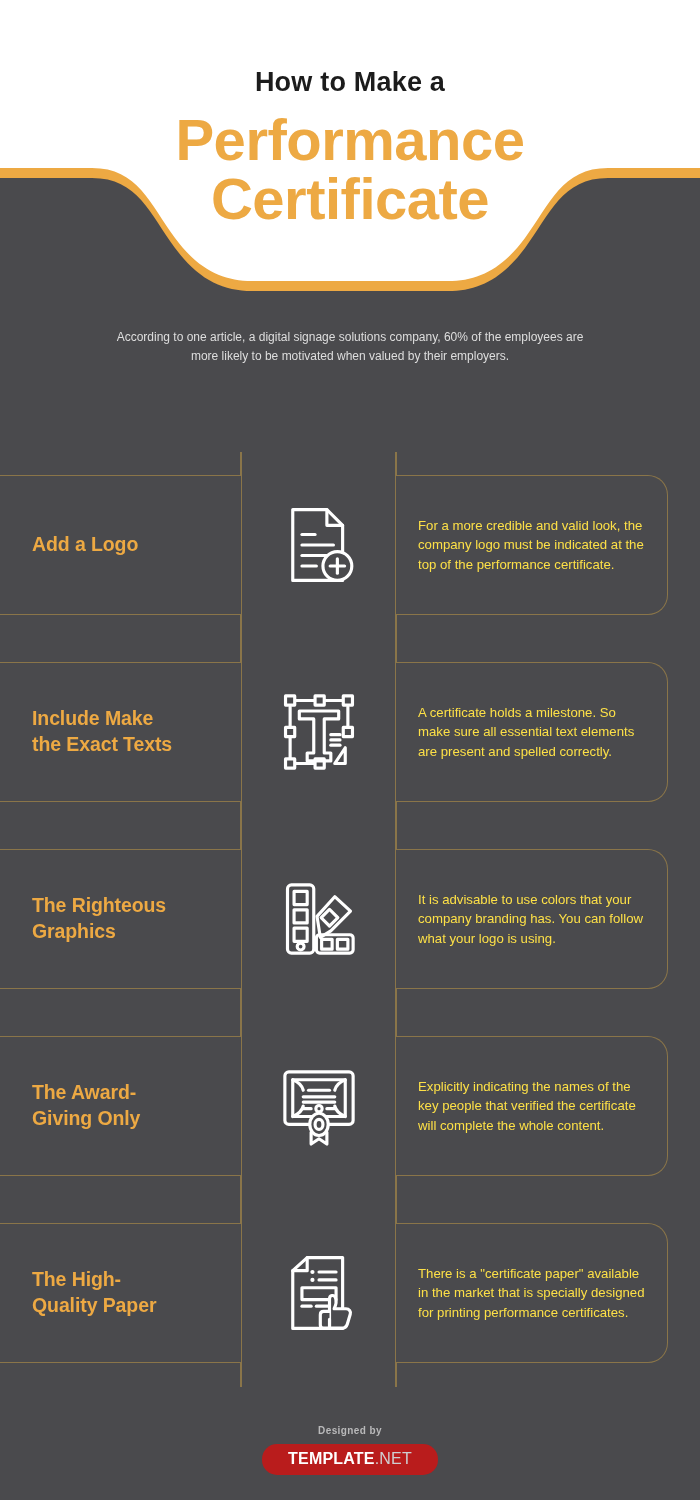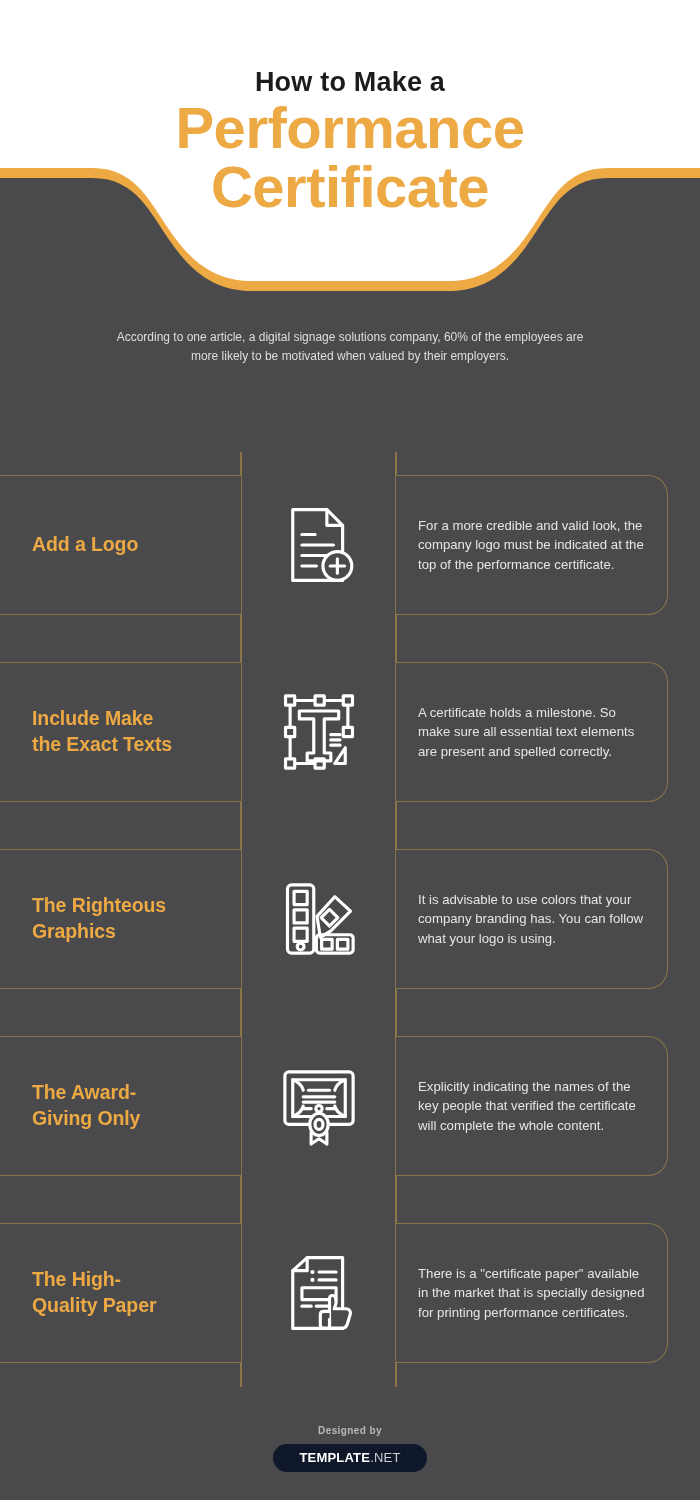--- a/index.html
+++ b/index.html
@@ -33,20 +33,21 @@
   }
   .kicker {
     margin-top:68px;
     font-size:27px;
     font-weight:700;
     color:#1c1c1c;
     letter-spacing:0.2px;
     line-height:1.1;
   }
   .title-main {
+    margin-top:12px;
     font-size:58px;
     font-weight:700;
     color:#eda943;
     line-height:1.02;
     letter-spacing:-0.5px;
   }
   .title-main .tline { display:block; }
 
   
   .intro {
@@ -125,42 +126,42 @@
     border-radius:0 20px 20px 0;
     background:#4a4a4d;
     display:flex;
     align-items:center;
     z-index:2;
   }
   .desc-text {
     padding:0 18px 0 22px;
     font-size:13.2px;
     line-height:1.48;
-    color:#e5e5e5;
+    color:#fde047;
   }
 
   
   .footer {
     position:absolute; left:0; top:1425px;
     width:700px;
     text-align:center;
   }
   .designed-by {
     font-size:10px;
     font-weight:700;
     color:#b9b9ba;
     letter-spacing:0.4px;
   }
   .brand-pill {
     display:inline-block;
     margin-top:8px;
     padding:7px 26px 8px;
     border-radius:15px;
-    background:#0f172a;
-    font-size:13px;
+    background:#b91c1c;
+    font-size:16px;
     line-height:1;
     letter-spacing:0.2px;
   }
   .brand-strong { font-weight:700; color:#ffffff; }
   .brand-light  { font-weight:400; color:#cfcfd1; }
 </style>
 </head>
 <body>
 
 <div id="page">

